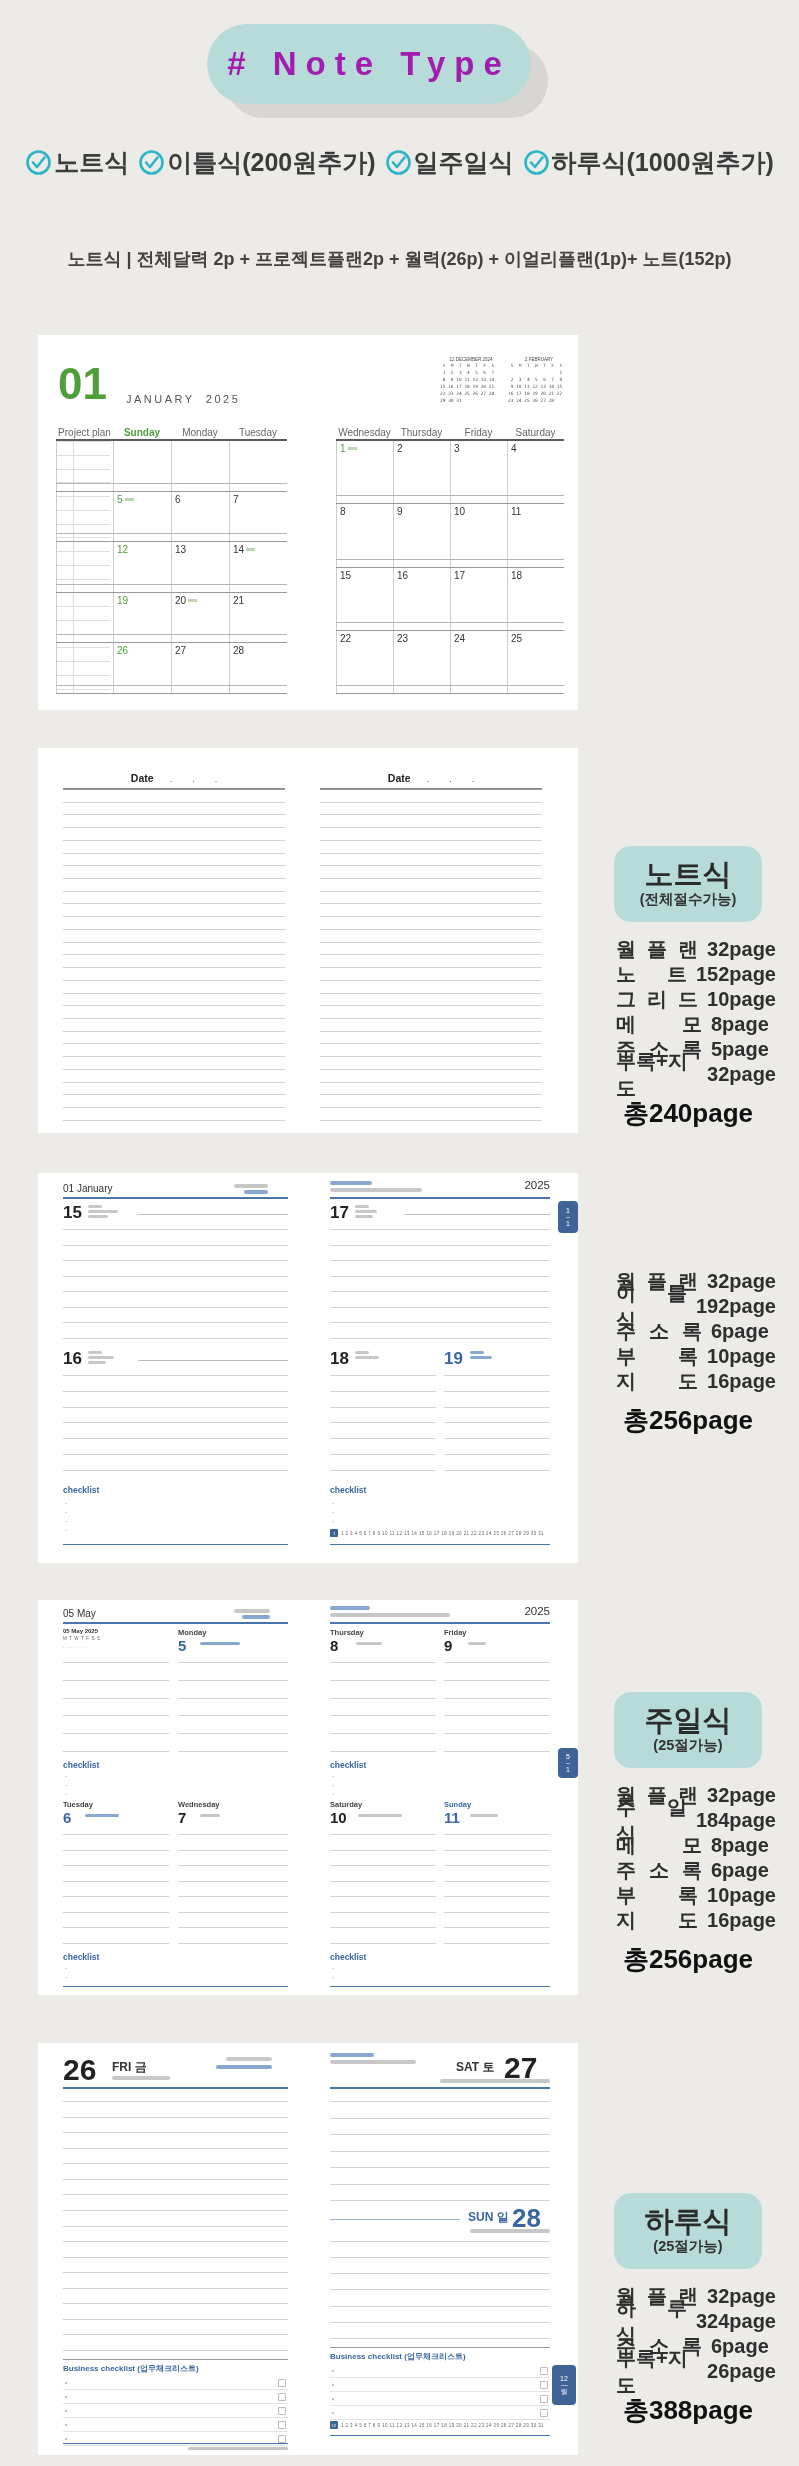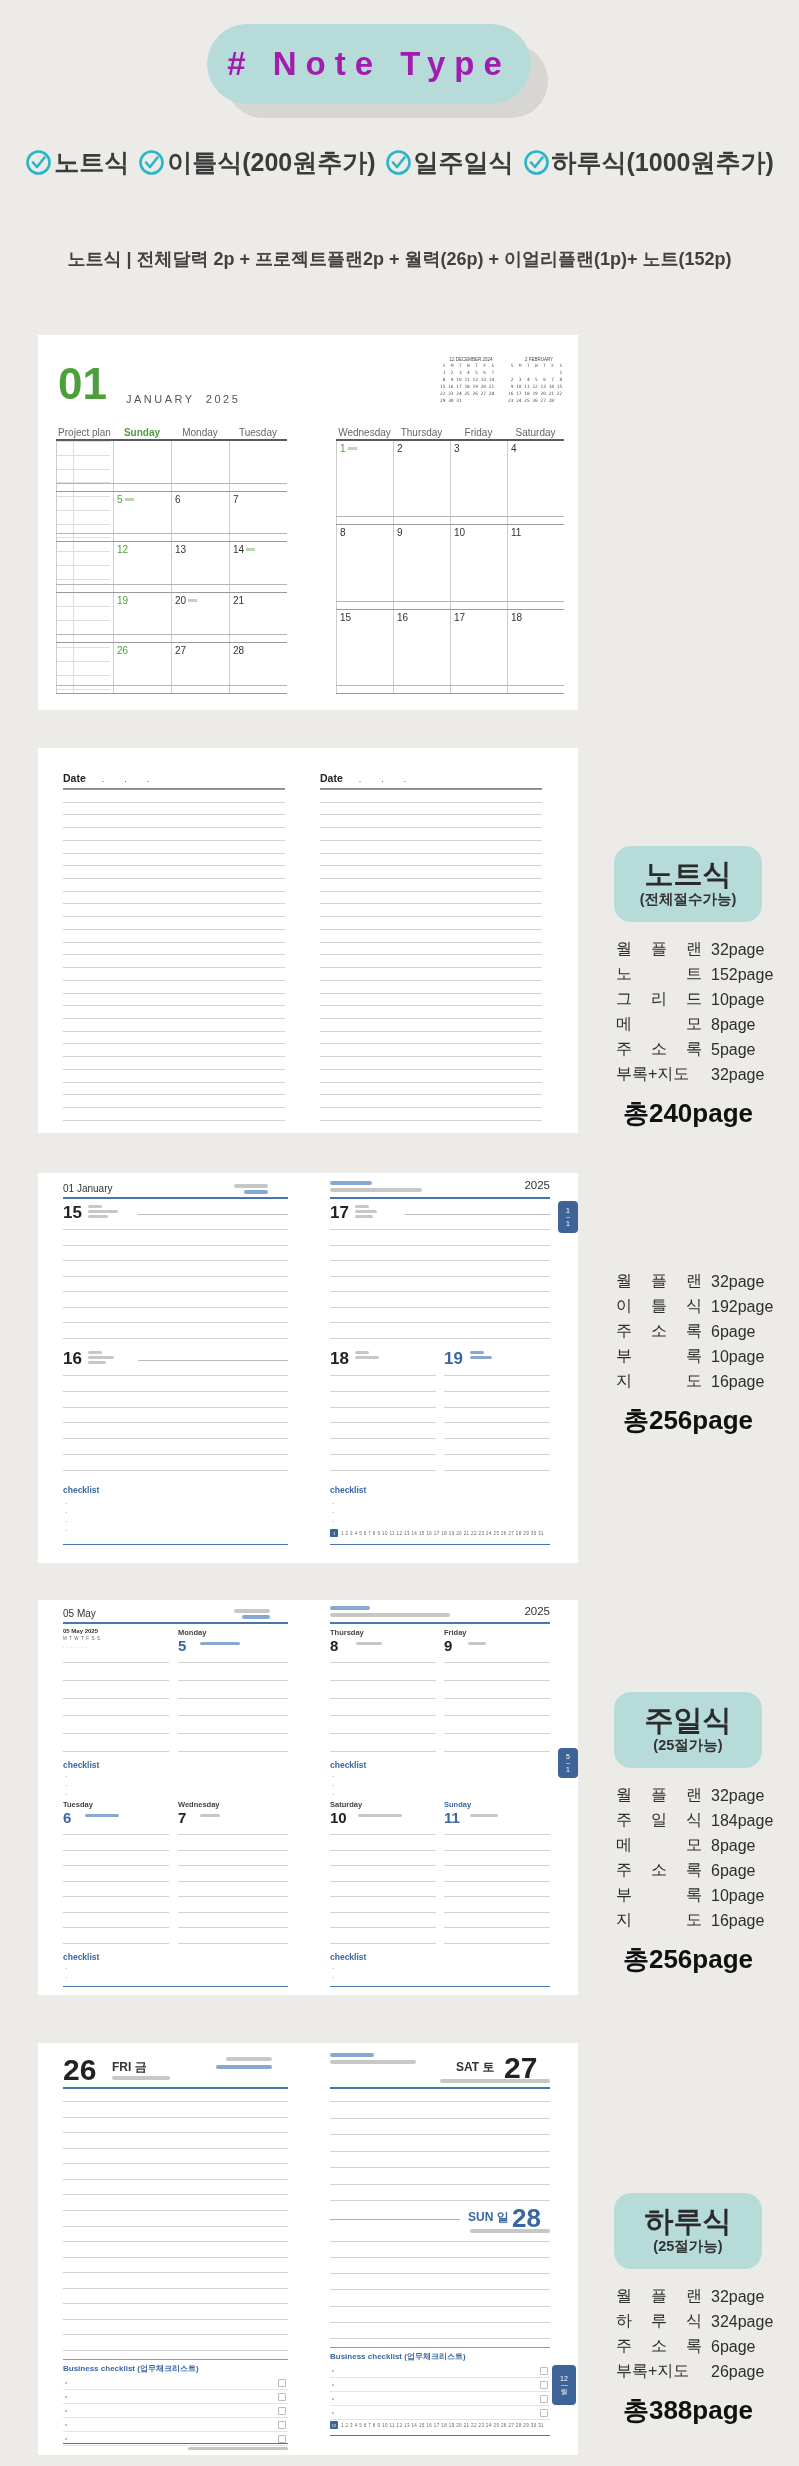--- a/index.html
+++ b/index.html
@@ -19,21 +19,21 @@
           font-size:25px;font-weight:600;color:#3b3b3b;}
   .check-item{display:flex;align-items:center;gap:2px;}
   .check-item svg{display:block;}
 
   
   .desc{left:0;right:0;top:246px;text-align:center;font-size:18px;line-height:26px;
         font-weight:600;color:#45403c;}
 
   
   .panel{position:absolute;left:38px;width:540px;background:#ffffff;}
-  #p1{top:335px;height:375px;} #p2{top:748px;height:385px;} #p3{top:1173px;height:390px;}
+  #p1{top:335px;height:375px;} #p2{top:748px;height:385px;text-align:center;} #p3{top:1173px;height:390px;}
   #p4{top:1600px;height:395px;} #p5{top:2043px;height:412px;}
 
   
   .lines{position:absolute;display:flex;flex-direction:column;justify-content:space-between;}
   .ln{height:0;border-bottom:1px solid #d3d3d3;}
   .ln.dark{border-bottom-color:#9a9a9a;}
 
   
   .tb{position:absolute;height:4px;border-radius:2px;background:#c7c7c7;}
   .tb.blue{background:#87a8cf;}
@@ -113,21 +113,21 @@
   .bc-label{position:absolute;font-size:8px;color:#3a67a3;font-weight:600;}
 
   
   .sb{position:absolute;left:600px;width:176px;}
   #sb1{top:846px;} #sb2{top:1254px;} #sb3{top:1692px;} #sb4{top:2193px;}
   .sb-box{margin:0 auto;width:148px;height:76px;background:#B7DBD8;border-radius:17px;
           display:flex;flex-direction:column;align-items:center;justify-content:center;gap:1px;}
   .sb-t{font-size:29px;font-weight:800;color:#2b2b2b;line-height:1;}
   .sb-s{font-size:14.5px;font-weight:600;color:#333;}
   .sb-rows{margin:15px 0 0 16px;}
-  .lb-row{display:flex;align-items:center;height:25px;font-size:16px;font-weight:400;color:#2e2e2e;}
+  .lb-row{display:flex;align-items:center;height:25px;font-size:20px;font-weight:700;color:#2e2e2e;}
   .lb-row .k{display:inline-block;width:86px;text-align:justify;text-align-last:justify;}
   .lb-row .v{margin-left:9px;}
   .sb-total{margin-top:9px;text-align:center;font-size:26px;font-weight:800;color:#101010;}
 </style>
 </head>
 <body>
 
 <div id="canvas">
 
   <div class="abs badge-shadow"></div>
@@ -275,20 +275,26 @@
           <div class="cal-cell"><span>9</span></div>
           <div class="cal-cell"><span>10</span></div>
           <div class="cal-cell"><span>11</span></div>
         </div>
         <div class="cal-row">
           <div class="cal-cell"><span>15</span></div>
           <div class="cal-cell"><span>16</span></div>
           <div class="cal-cell"><span>17</span></div>
           <div class="cal-cell"><span>18</span></div>
         </div>
+        <div class="cal-row">
+          <div class="cal-cell"><span>22</span></div>
+          <div class="cal-cell"><span>23</span></div>
+          <div class="cal-cell"><span>24</span></div>
+          <div class="cal-cell"><span>25</span></div>
+        </div>
       </div>
   </div>
 
   <div class="panel" id="p2">
     <div class="npage" id="np1">
       <div class="date-row">
         <span>Date</span><span class="date-dots pre">.        .        .</span>
       </div>
       <div class="lines nlines">
           <div class="ln dark"></div>

